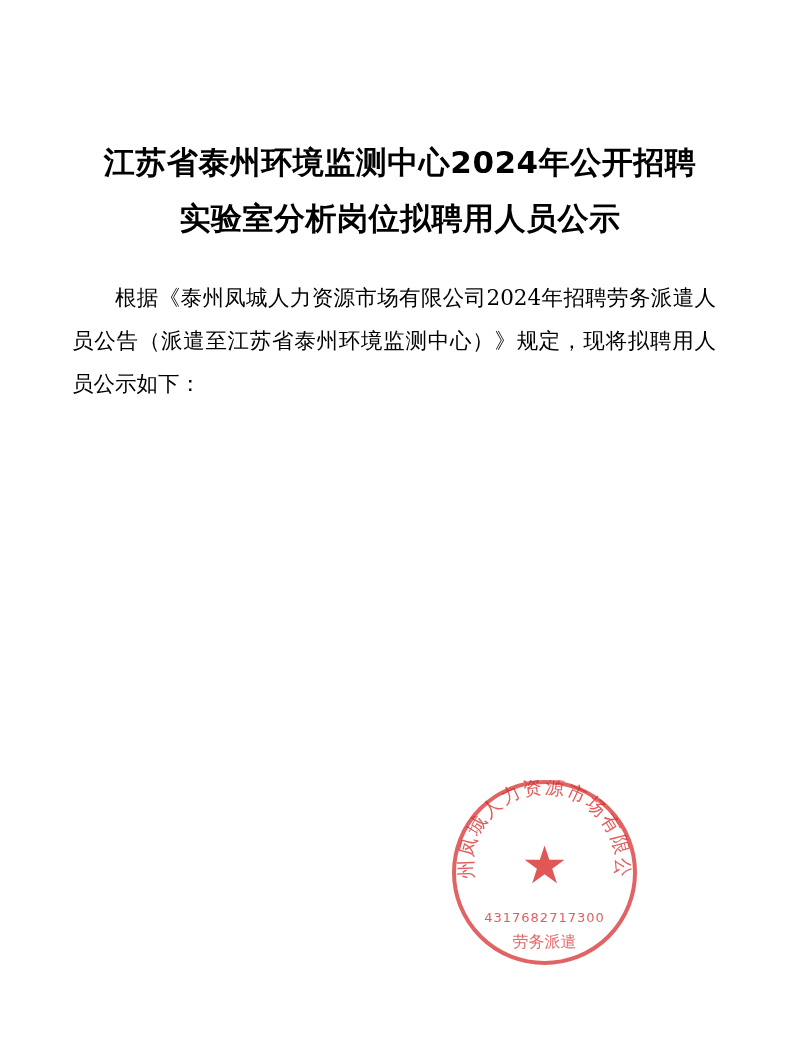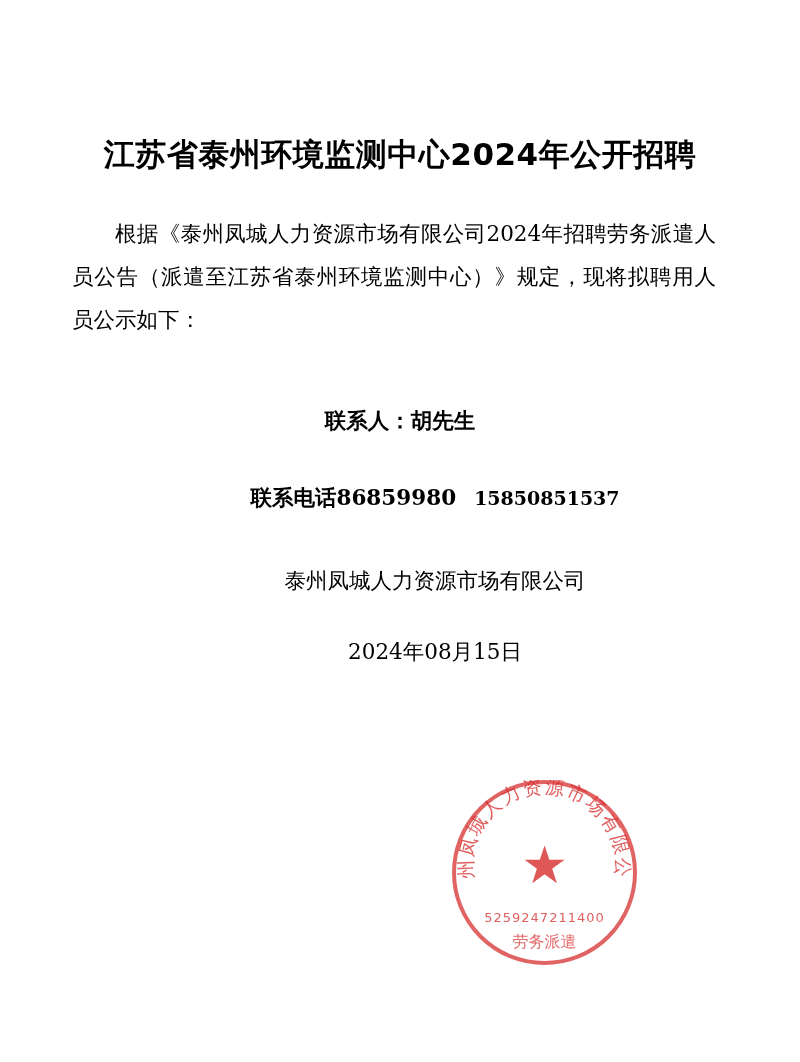--- a/index.html
+++ b/index.html
@@ -26,20 +26,21 @@
     text-align: center;
     font-size: 31px;
     font-weight: bold;
     line-height: 1.55;
     letter-spacing: 0.5px;
     font-family: "DejaVu Sans", "Liberation Sans", sans-serif;
     margin: 0 0 34px 0;
   }
   .doc-title .line {
     display: block;
+    margin-top: 8px;
   }
   .para {
     font-size: 21.5px;
     line-height: 2.0;
     text-align: justify;
     text-justify: inter-ideograph;
     text-indent: 2em;
     margin: 0 12px 4px 0;
   }
   .para.spaced {
@@ -125,41 +126,34 @@
     white-space: nowrap;
   }
 </style>
 </head>
 <body>
 
 <div class="page">
 
   <h1 class="doc-title">
     <span class="line">江苏省泰州环境监测中心2024年公开招聘</span>
+    <span class="line">实验室分析岗位拟聘用人员公示</span>
   </h1>
 
   <p class="para">根据《泰州凤城人力资源市场有限公司2024年招聘劳务派遣人员公告（派遣至江苏省泰州环境监测中心）》规定，现将拟聘用人员公示如下：</p>
 
-  <div class="sig-block">
-    <span class="sig-line contact">联系人：胡先生</span>
-    <span class="sig-line tel">
-      <span>联系电话86859980</span><span class="tel-second">15850851537</span>
-    </span>
-    <span class="sig-line company">泰州凤城人力资源市场有限公司</span>
-    <span class="sig-line date">2024年08月15日</span>
-  </div>
 
   <div class="seal">
     <div class="seal-ring"></div>
     <svg width="185" height="185" viewBox="0 0 185 185">
       <defs>
         <path id="arcpath" d="M 22,100 A 72,72 0 1 1 163,100" fill="none"></path>
       </defs>
       <text font-size="19" fill="rgba(214,40,40,0.75)" font-family="'DejaVu Serif', serif" letter-spacing="2">
         <textPath href="#arcpath" startOffset="50%" text-anchor="middle" id="arc-text-path">泰州凤城人力资源市场有限公司</textPath>
       </text>
     </svg>
     <div class="seal-star">★</div>
-    <div class="seal-num">5259247211400</div>
+    <div class="seal-num">4317682717300</div>
     <div class="seal-bottom-text">劳务派遣</div>
   </div>
 
 </div>
 
 </body></html>

